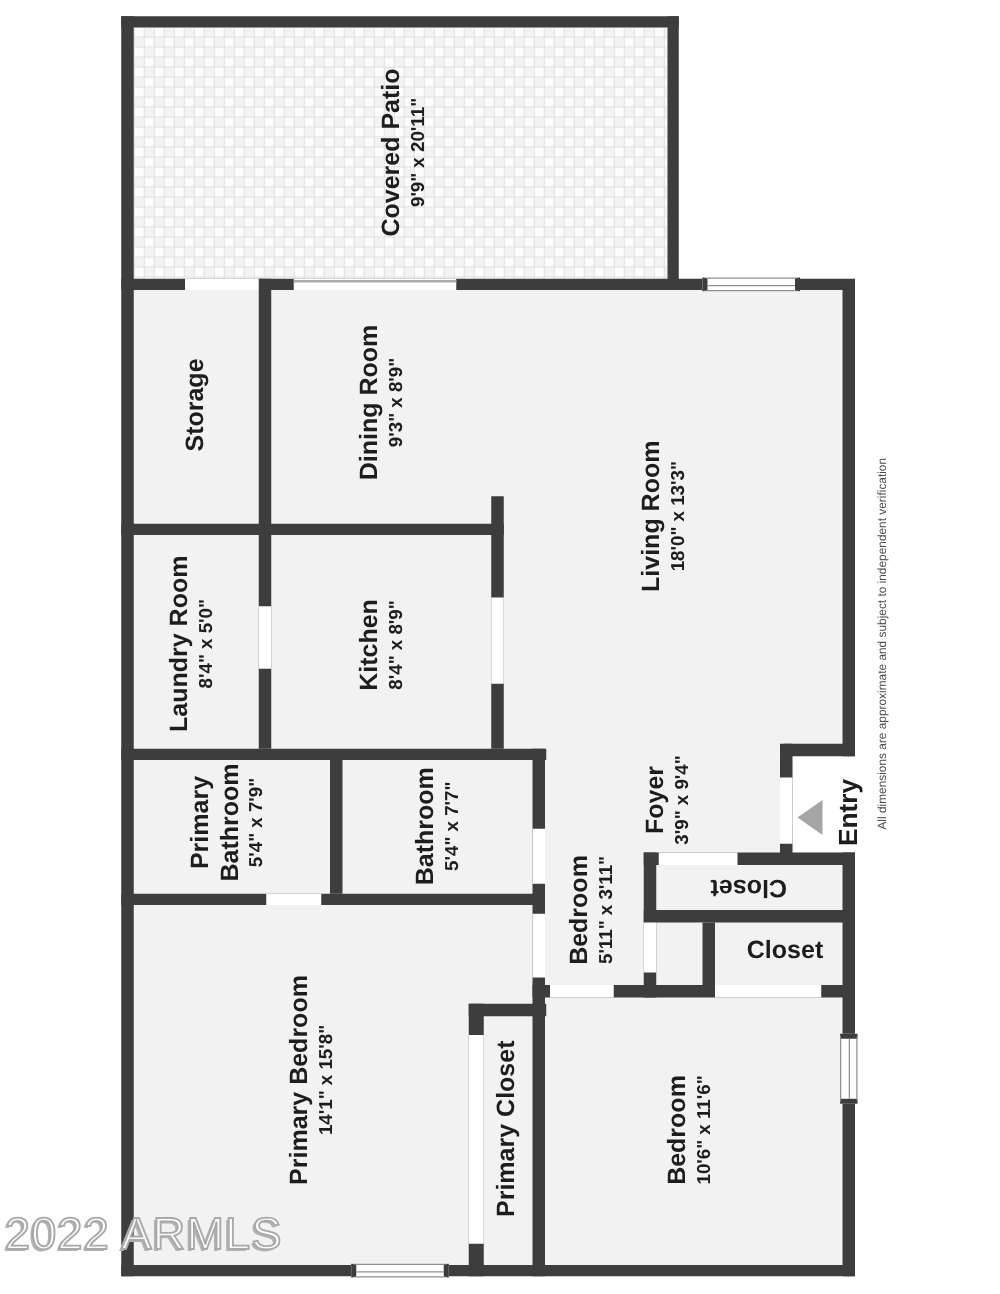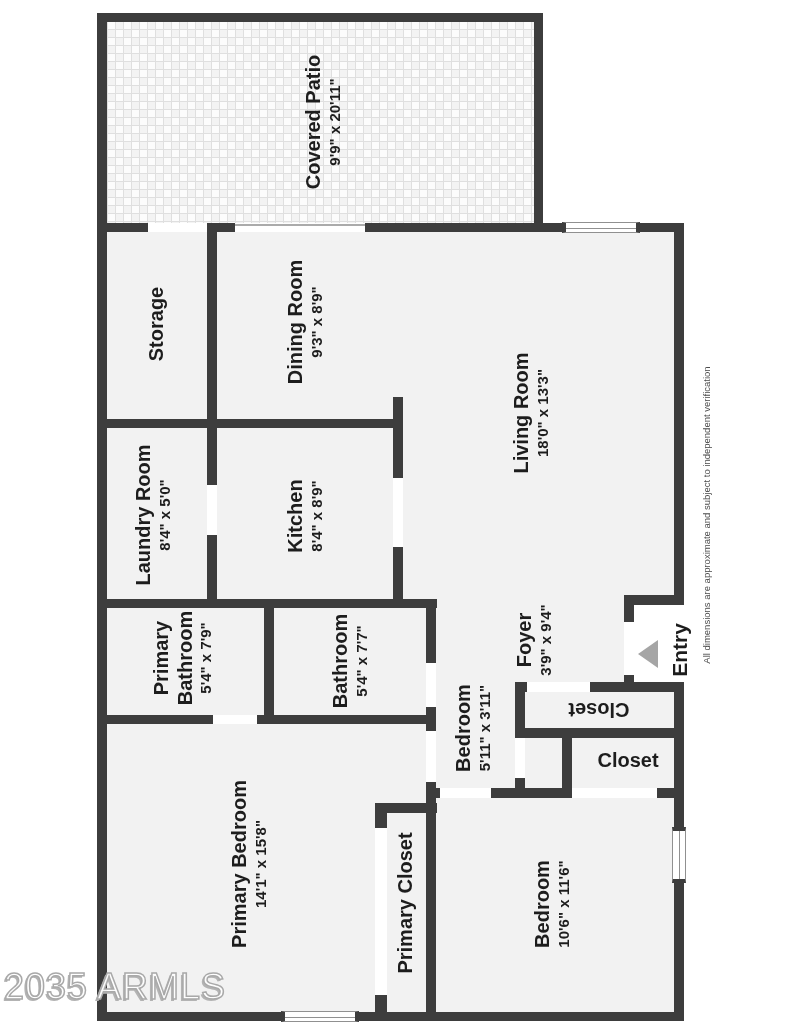--- a/index.html
+++ b/index.html
@@ -144,16 +144,16 @@
     <div class="l2">14'1" x 15'8"</div>
   </div>
   <div class="room-label" style="--r:-90deg;left:406px;top:903px;">
     <div class="l1">Primary Closet</div>
   </div>
   <div class="room-label" style="--r:-90deg;left:552px;top:904px;">
     <div class="l1">Bedroom</div>
     <div class="l2">10'6" x 11'6"</div>
   </div>
 
-  <div class="watermark">2035 ARMLS</div>
+  <div class="watermark">2022 ARMLS</div>
   <div class="disclaimer" style="left:706px;top:515px;">All dimensions are approximate and subject to independent verification</div>
 
 </div>
 
 </body></html>

